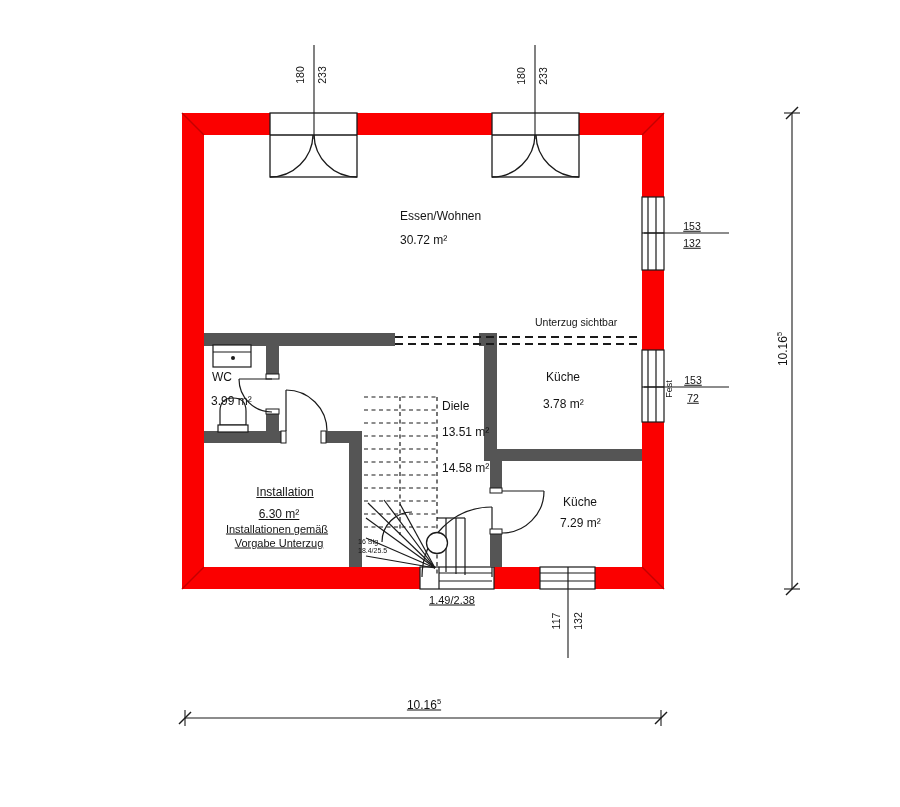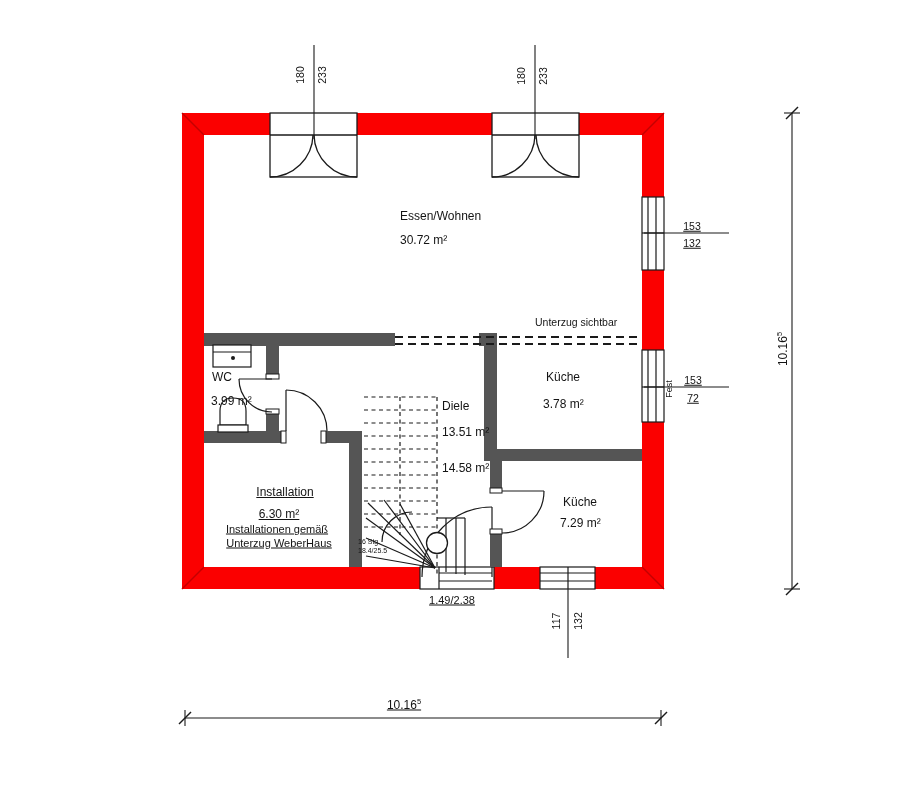--- a/index.html
+++ b/index.html
@@ -188,21 +188,21 @@
   <div class="lbl" style="left:410px;top:400px">Diele</div>
   <div class="lbl" style="left:410px;top:426px">13.51 m²</div>
   <div class="lbl" style="left:410px;top:462px">14.58 m²</div>
 
   <div class="lbl" style="left:514px;top:371px">Küche</div>
   <div class="lbl" style="left:511px;top:398px">3.78 m²</div>
 
   <div class="lbl ctr" style="left:253px;top:492px">Installation</div>
   <div class="lbl ctr" style="left:247px;top:514px">6.30 m²</div>
   <div class="lbl ctr note" style="left:245px;top:529px">Installationen gemäß</div>
-  <div class="lbl ctr note" style="left:247px;top:543px">Unterzug WeberHaus</div>
+  <div class="lbl ctr note" style="left:247px;top:543px">Vorgabe Unterzug</div>
 
   <div class="lbl" style="left:531px;top:496px">Küche</div>
   <div class="lbl" style="left:528px;top:517px">7.29 m²</div>
 
   <div class="lbl dim" style="left:503px;top:317px">Unterzug sichtbar</div>
   <div class="lbl ctr note" style="left:420px;top:600px">1.49/2.38</div>
   <div class="lbl sm" style="left:326px;top:538px">16 Stg.</div>
   <div class="lbl sm" style="left:326px;top:547px">18.4/25.5</div>
   <div class="lbl rot" style="left:637px;top:389px;font-size:9px">Fest</div>
 
@@ -213,15 +213,15 @@
 
   <div class="lbl ctr dim" style="left:660px;top:226px">153</div>
   <div class="lbl ctr dim" style="left:660px;top:243px">132</div>
   <div class="lbl ctr dim" style="left:661px;top:380px">153</div>
   <div class="lbl ctr dim" style="left:661px;top:398px">72</div>
 
   <div class="lbl rot dim" style="left:524px;top:621px">117</div>
   <div class="lbl rot dim" style="left:546px;top:621px">132</div>
 
   <div class="lbl rot" style="left:750px;top:349px"><span>10.16</span><sup>5</sup></div>
-  <div class="lbl ctr" style="left:372px;top:704px"><span>10.16</span><sup>5</sup></div>
+  <div class="lbl ctr" style="left:392px;top:704px"><span>10.16</span><sup>5</sup></div>
 
 </div>
 
 </body></html>

